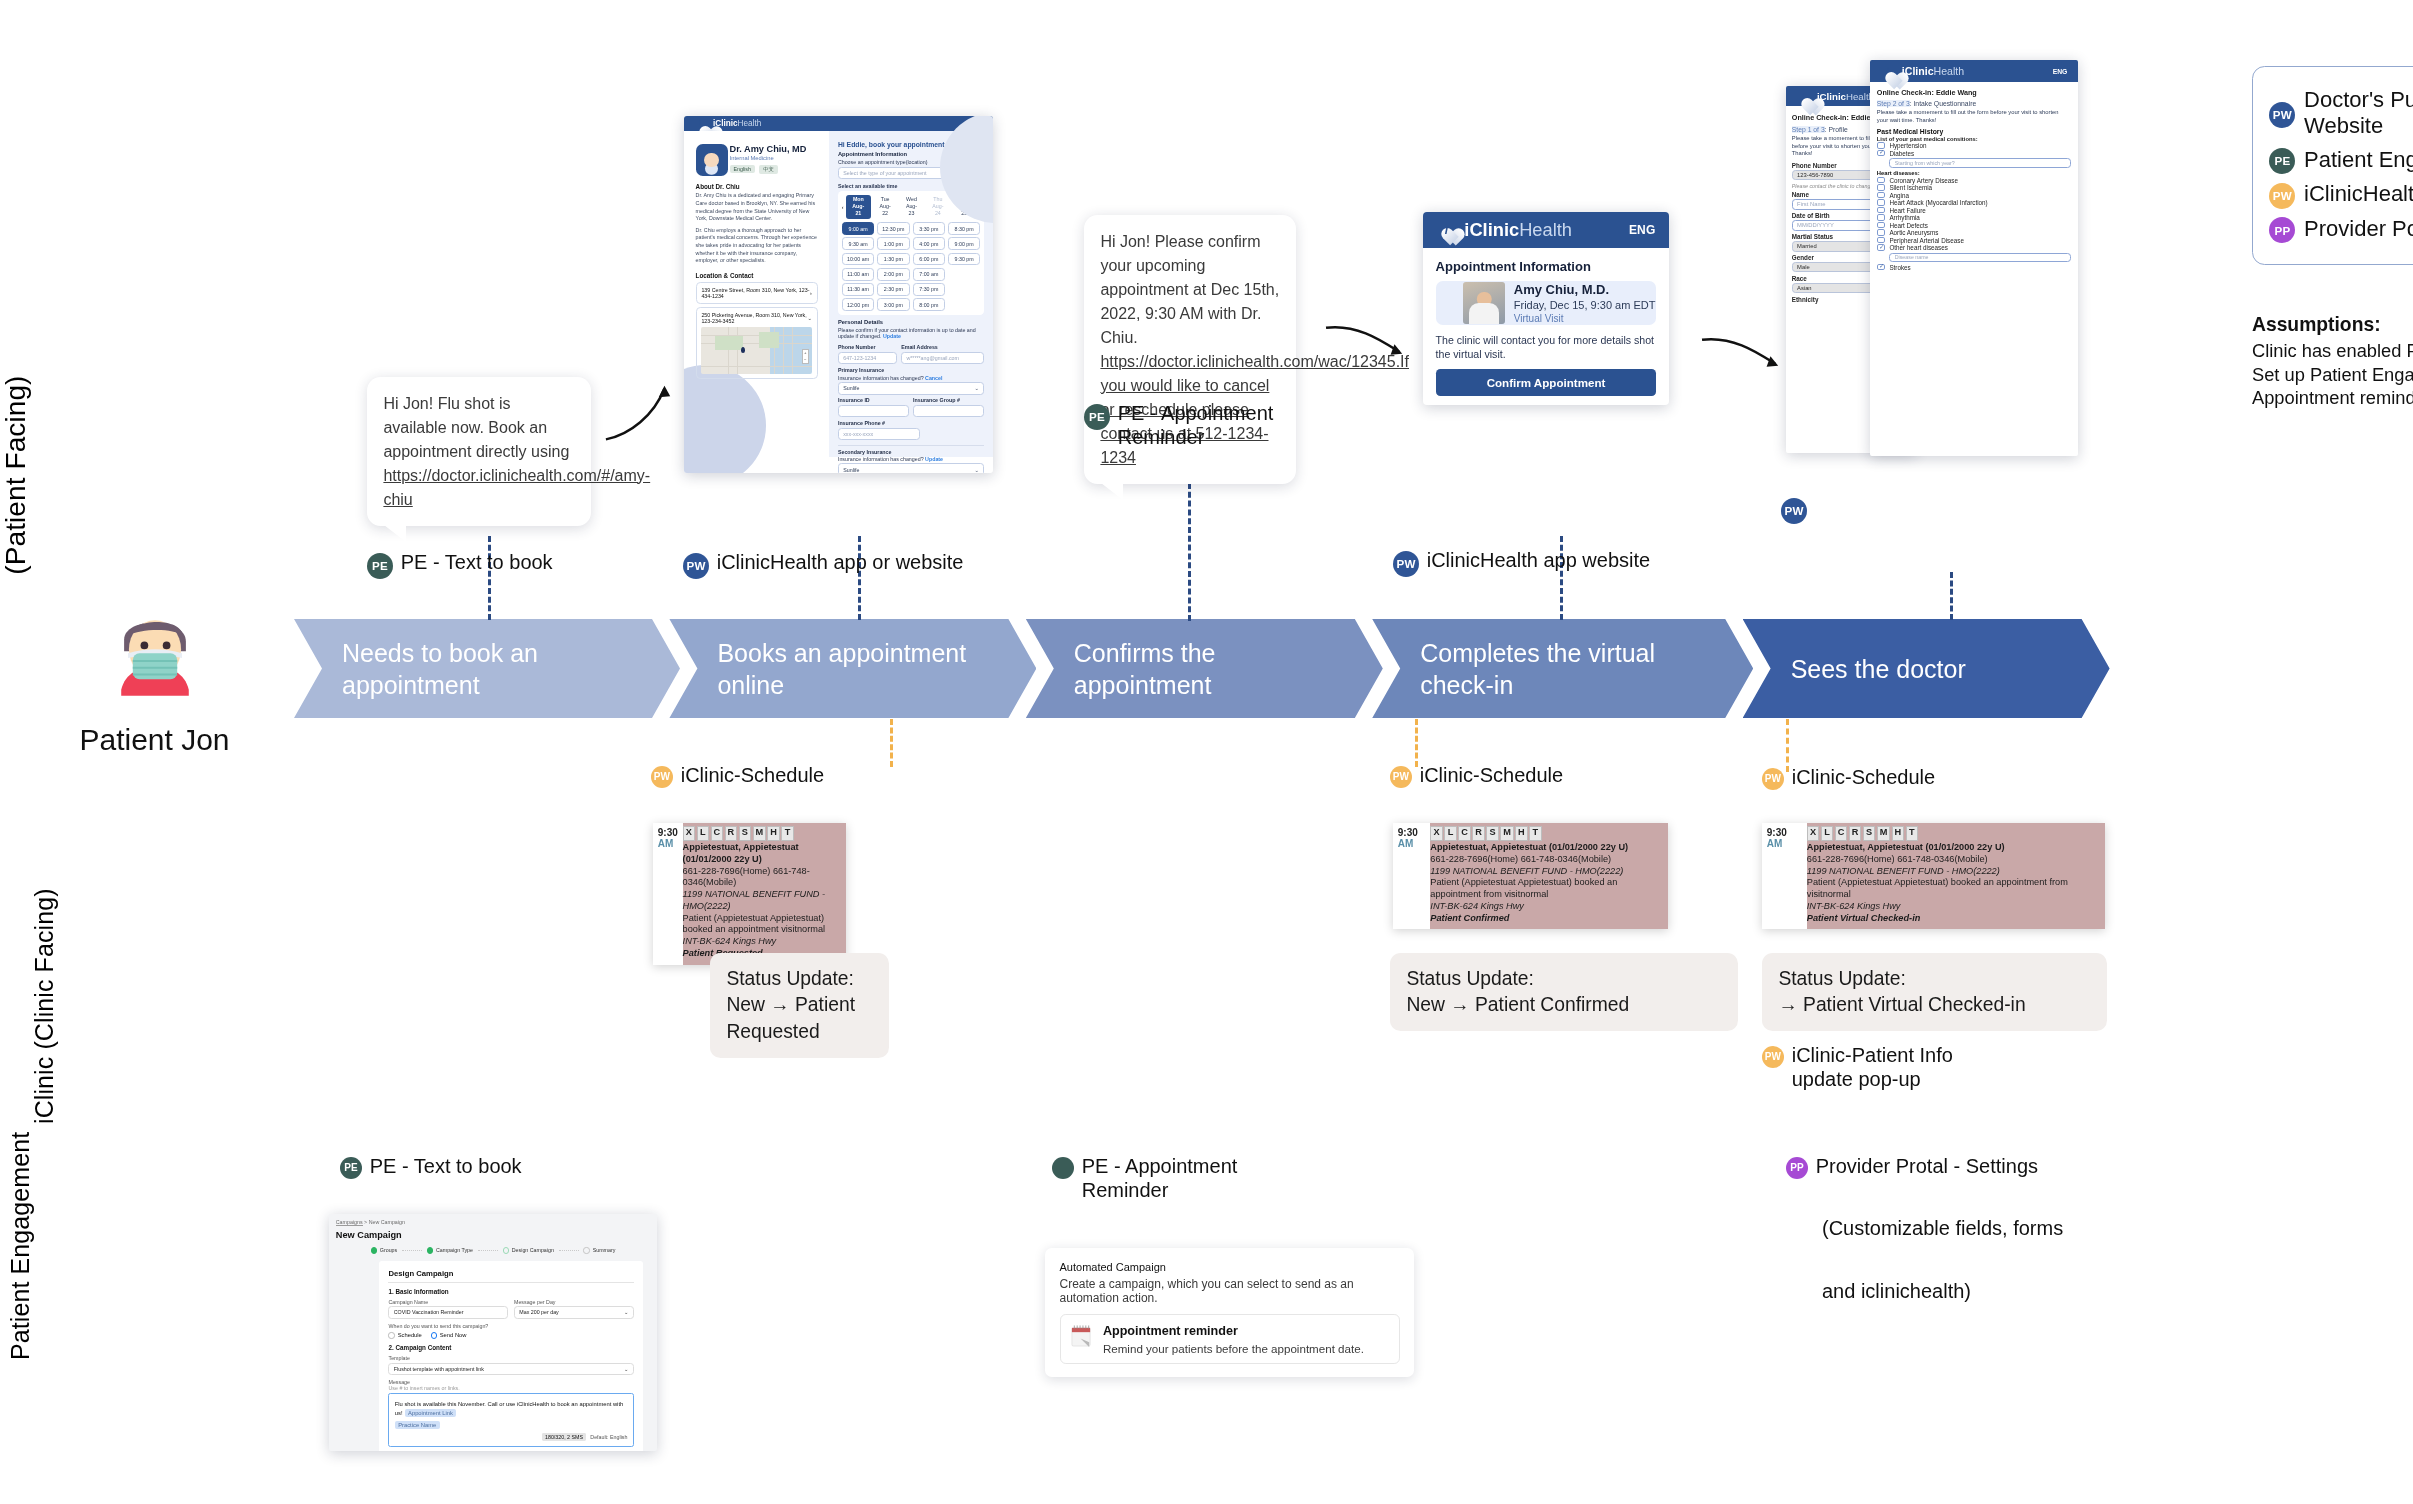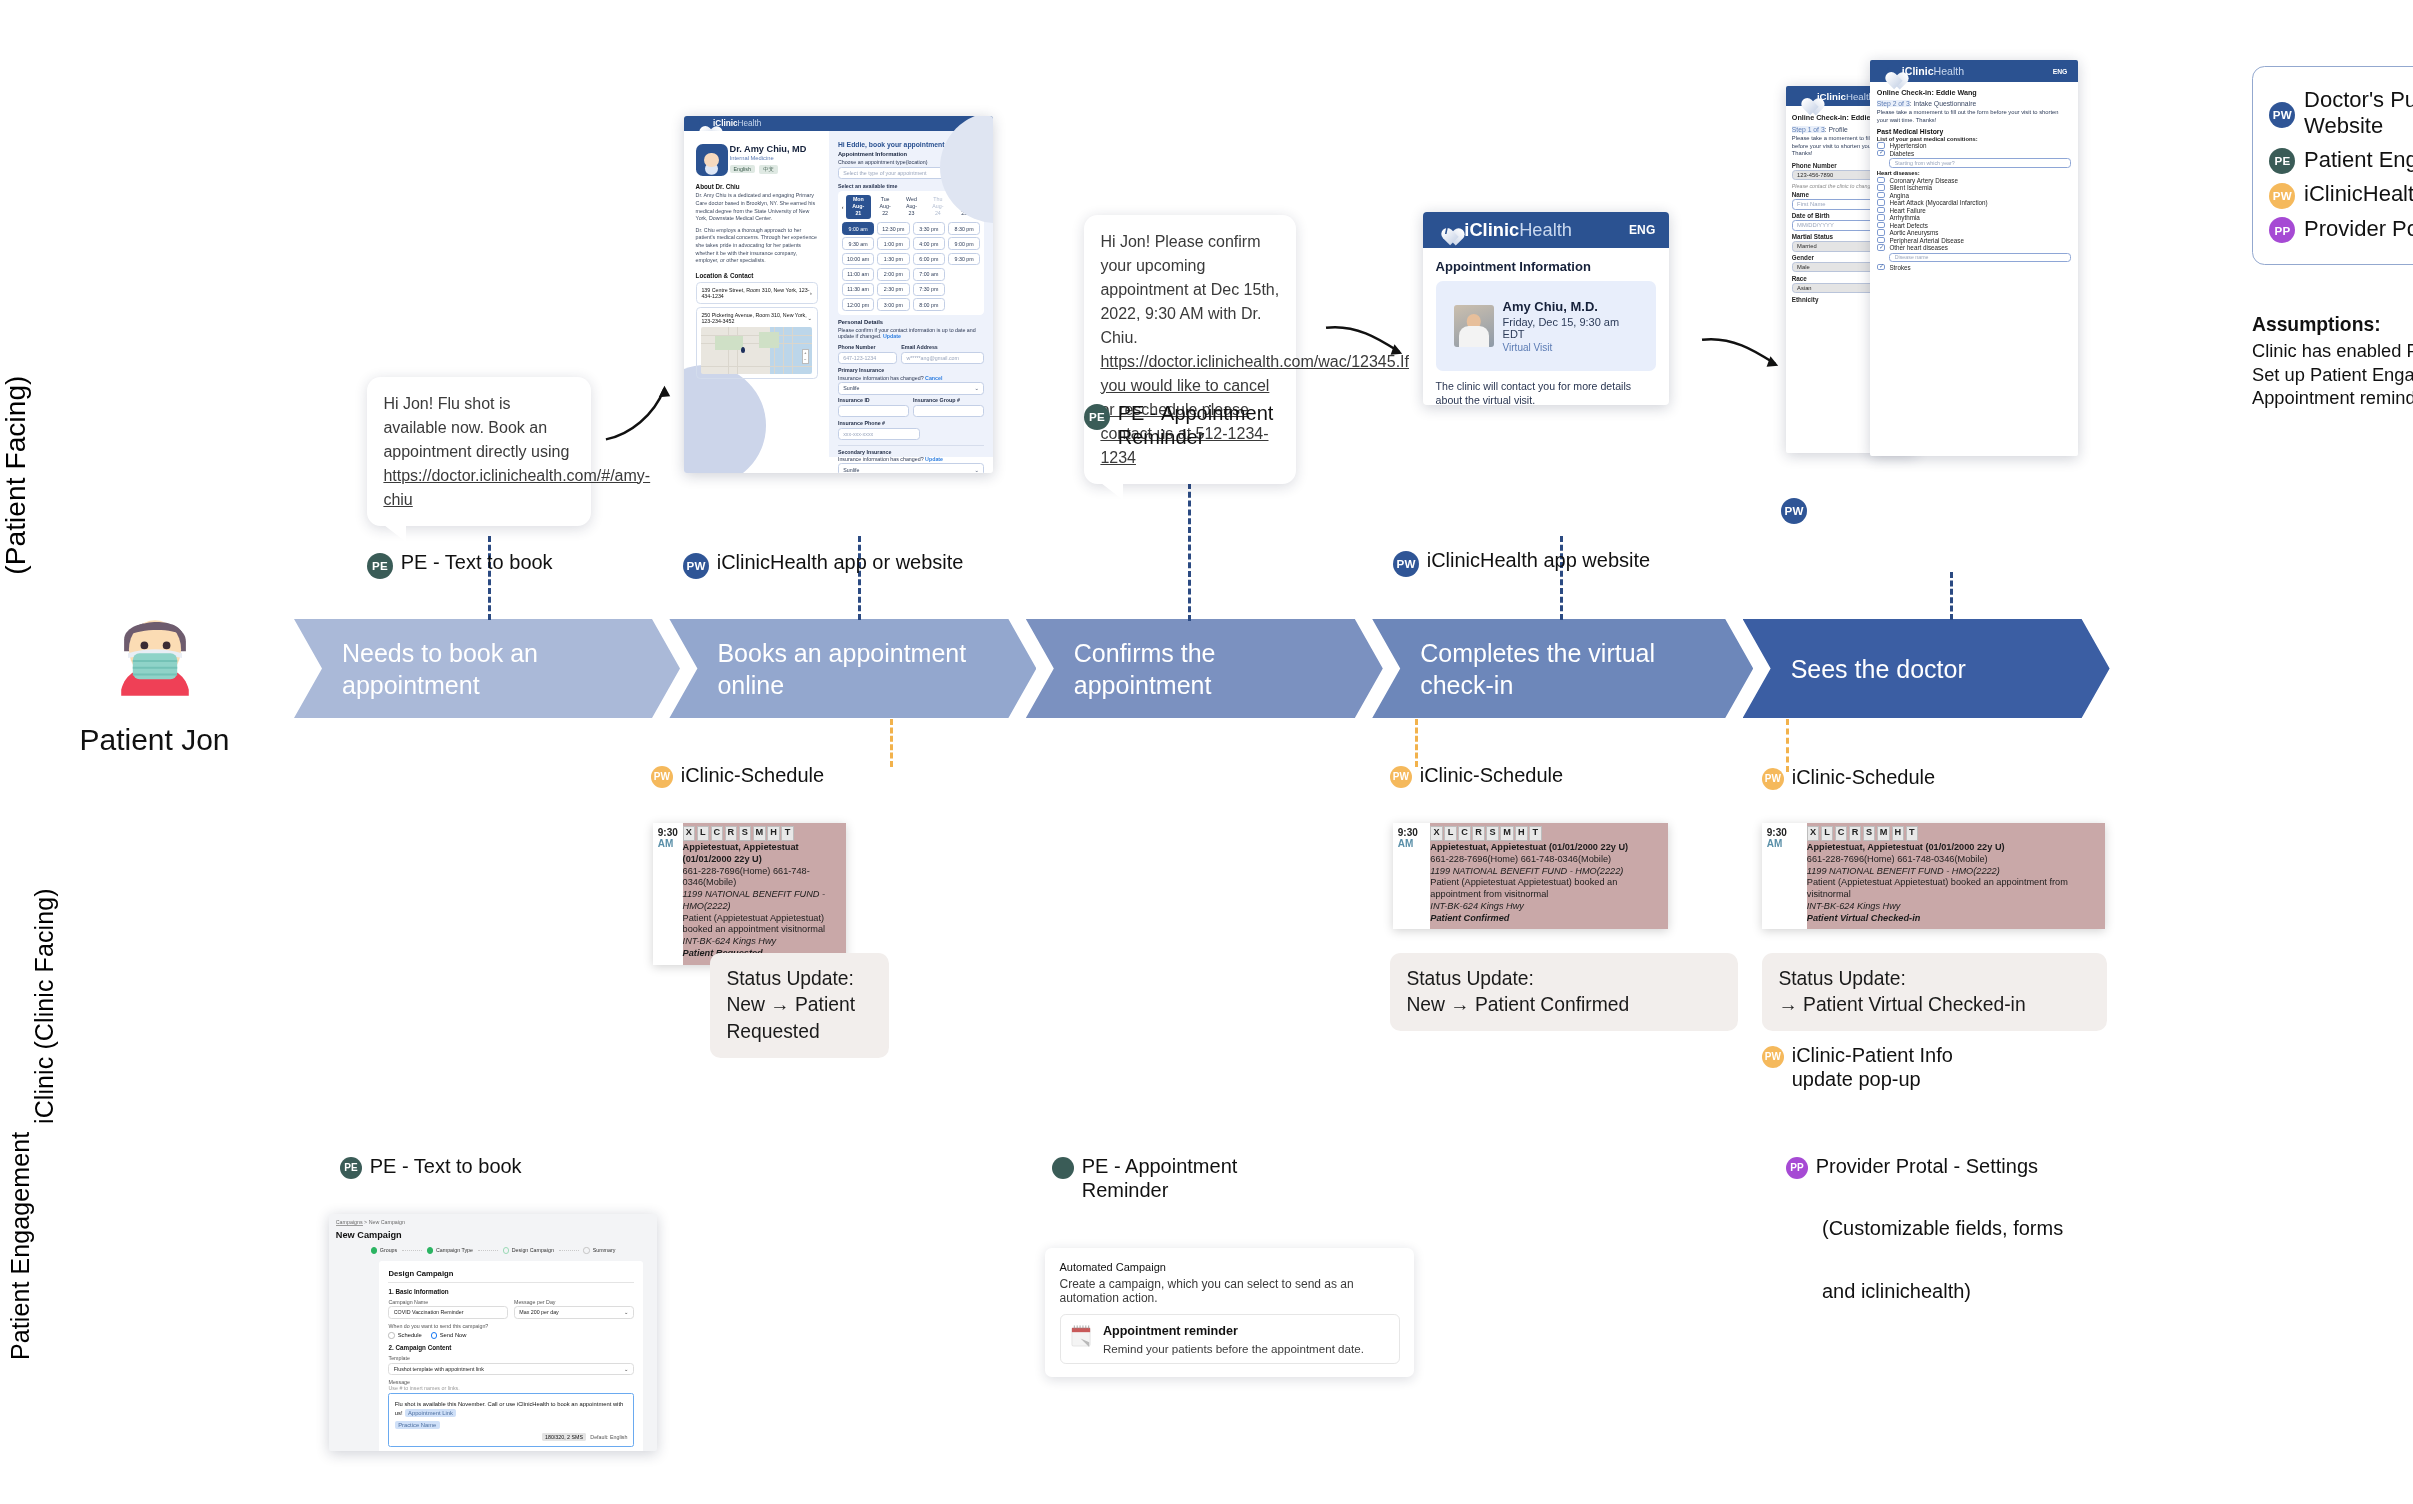--- a/index.html
+++ b/index.html
@@ -381,32 +381,32 @@
     <div class="ich-logo">
       <span class="heart">
           <i>i</i>
         </span>
       <span style="font-size:18.3px;"><b>iClinic</b><span class="lt">Health</span></span>
     </div>
     <div style="font-size:12px;font-weight:700;letter-spacing:0.2px;">ENG</div>
   </div>
   <div style="padding:10.6px 12.6px;">
     <div style="font-size:13px;font-weight:700;color:#16213a;">Appointment Information</div>
-    <div style="background:#e8eefb;border-radius:6.8px;padding:18px;margin:7.7px 0;display:flex;gap:8.7px;align-items:center;justify-content:flex-end;">
+    <div style="background:#e8eefb;border-radius:6.8px;padding:1px;margin:7.7px 0;display:flex;gap:8.7px;align-items:center;justify-content:flex-end;">
       <div style="width:42px;height:42px;border-radius:2.9px;background:linear-gradient(160deg,#cbbfae,#8e9aa8);position:relative;overflow:hidden;">
         <div style="position:absolute;left:50%;top:22%;transform:translateX(-50%);width:14.5px;height:14.5px;border-radius:50%;background:#e7bf9b;"></div>
         <div style="position:absolute;left:50%;bottom:0;transform:translateX(-50%);width:30px;height:21px;border-radius:9.7px 9.7px 0 0;background:#f3f3f3;"></div>
       </div>
       <div>
         <div style="font-size:13px;font-weight:700;color:#16213a;">Amy Chiu, M.D.</div>
         <div style="font-size:11px;color:#2c3b58;margin-top:1.9px;">Friday, Dec 15, 9:30 am EDT</div>
         <div style="font-size:10px;color:#5b7bb4;margin-top:1.9px;">Virtual Visit</div>
       </div>
     </div>
-    <div style="font-size:10.6px;line-height:1.35;color:#2a3652;">The clinic will contact you for more details about the virtual visit.</div>
+    <div style="font-size:10.6px;line-height:1.35;color:#2a3652;">The clinic will contact you for more details shot the virtual visit.</div>
     <div class="btn-primary" style="margin-top:7.7px;font-size:11.6px;padding:6.8px 0;border-radius:4.3px;">Confirm Appointment</div>
   </div>
 </div>
 
 <div class="mock" style="left:1786px; top:86px; width:130px; height:367px; border-radius:1.9px;">
   <div class="ich-bar" style="height:20px;">
     <div class="ich-logo" style="font-size:9.7px;">
       <span class="heart" style="width:14.5px;height:12.6px;">
           <i style="left:5.3px;top:1px;font-size:7.2px;">i</i>
         </span>

